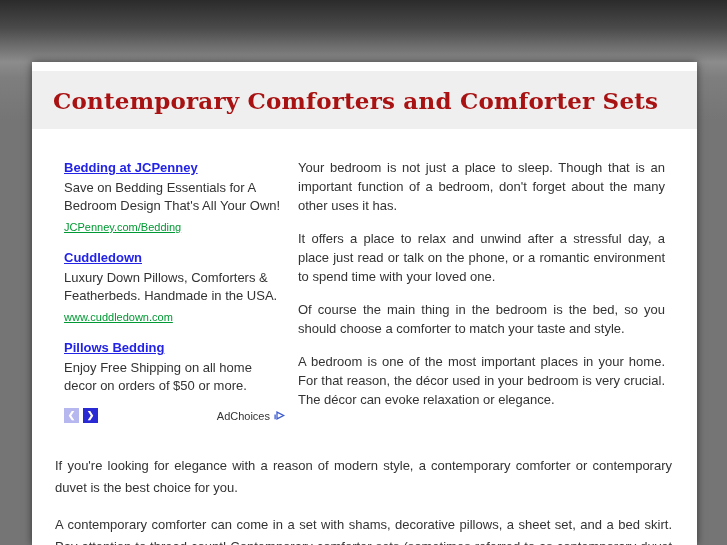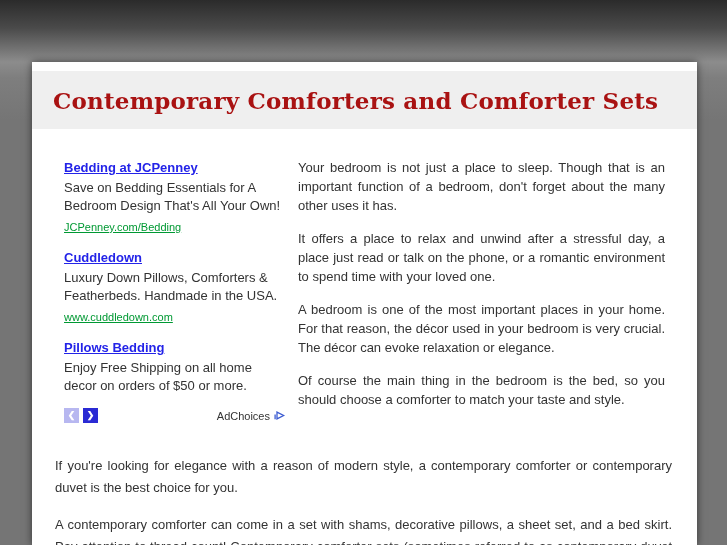--- a/index.html
+++ b/index.html
@@ -154,22 +154,22 @@
               <path d="M2.1 5.4 V10.2" fill="none" stroke="#3b5bd2" stroke-width="1.3"></path>
             </svg>
           </span>
         </div>
 
       </div>
 
       <div class="article-col">
         <p>Your bedroom is not just a place to sleep. Though that is an important function of a bedroom, don't forget about the many other uses it has.</p>
         <p>It offers a place to relax and unwind after a stressful day, a place just read or talk on the phone, or a romantic environment to spend time with your loved one.</p>
+        <p>Of course the main thing in the bedroom is the bed, so you should choose a comforter to match your taste and style.</p>
         <p>A bedroom is one of the most important places in your home. For that reason, the décor used in your bedroom is very crucial. The décor can evoke relaxation or elegance.</p>
-        <p>Of course the main thing in the bedroom is the bed, so you should choose a comforter to match your taste and style.</p>
       </div>
 
     </div>
 
     <div class="footer-text">
       <p>If you're looking for elegance with a reason of modern style, a contemporary comforter or contemporary duvet is the best choice for you.</p>
       <p>A contemporary comforter can come in a set with shams, decorative pillows, a sheet set, and a bed skirt. Pay attention to thread count! Contemporary comforter sets (sometimes referred to as contemporary duvet covers) will have diverse thread counts, from 300 to 800. The higher the thread count is, the thicker and longer lasting the comforter will be.</p>
     </div>
 
   </div>

